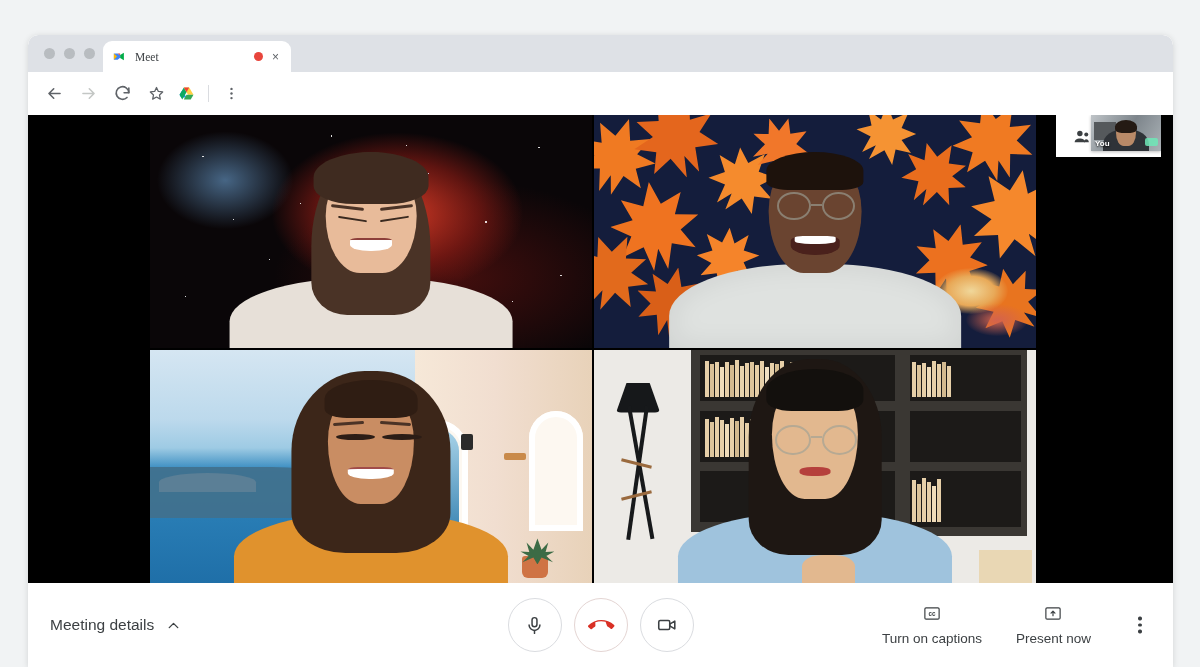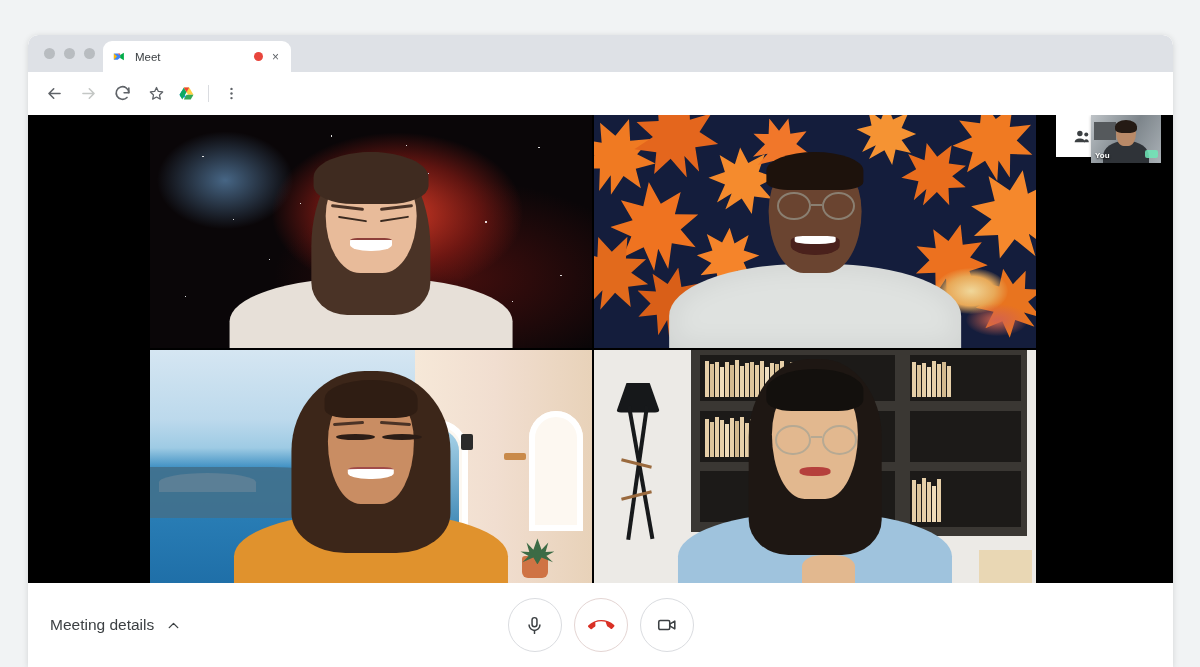--- a/index.html
+++ b/index.html
@@ -36,21 +36,21 @@
     left: 75px; top: 6px;
     width: 188px; height: 31px;
     background: #ffffff;
     border-radius: 9px 9px 0 0;
     display: flex; align-items: center;
     padding: 0 9px;
   }
   .tab-favicon { width: 15px; height: 15px; flex: 0 0 15px; position: relative; }
   .tab-title {
     font-size: 11.5px; color: #3c4043; margin-left: 8px;
-    white-space: nowrap; overflow: hidden; flex: 1;
+    white-space: nowrap; overflow: hidden; flex: 1; font-family: Liberation Serif, serif;
   }
   .rec-dot { width: 9px; height: 9px; border-radius: 50%; background: #e8453c; flex: 0 0 9px; margin-right: 9px; }
   .tab-close { font-size: 12px; color: #5f6368; line-height: 1; flex: 0 0 10px; }
 
   
   .toolbar {
     height: 43px;
     background: #ffffff;
     display: flex; align-items: center;
     padding: 0 12px;
@@ -175,21 +175,21 @@
   .tr-group {
     background: #ffffff; display: flex; align-items: center;
     box-shadow: 0 1px 3px rgba(0,0,0,.2);
   }
   .tr-btn { width: 52px; display: flex; align-items: center; justify-content: center; position: relative; color: #3c4043; }
   .tr-badge { position: absolute; top: 9px; right: 12px; font-size: 9.5px; color: #3c4043; font-weight: 400; }
   .tr-sep { width: 1px; background: #dadce0; margin: 10px 0; }
 
   .selfview {
     position: absolute; right: 12px; top: 0;
-    width: 70px; height: 48px; overflow: hidden;
+    width: 70px; height: 36px; overflow: hidden;
     background: #2b2b2b;
     box-shadow: 0 1px 3px rgba(0,0,0,.25);
   }
   .sv-bg { position: absolute; inset: 0;
     background: linear-gradient(120deg, #bfc4c8 0%, #9aa1a6 28%, #7d858b 52%, #aab1b6 100%); }
   .sv-shelf { position: absolute; left: 3px; top: 7px; width: 22px; height: 18px; background: #55595c; }
   .sv-body { position: absolute; left: 50%; transform: translateX(-50%); bottom: 0; width: 46px; height: 22px;
     background: #2f3338; border-radius: 46% 46% 0 0 / 70% 70% 0 0; }
   .sv-head { position: absolute; left: 50%; transform: translateX(-50%); top: 7px; width: 20px; height: 24px;
     background: #b98a68; border-radius: 48% 48% 44% 44% / 52% 52% 62% 62%; }
@@ -541,16 +541,43 @@
       <span class="round-btn">
         <span style="display:flex">
           <svg viewBox="0 0 24 24" width="22" height="22" fill="none" stroke="currentColor" stroke-width="1.7" stroke-linejoin="round">
             <rect x="3" y="7" width="12" height="10" rx="1.6"></rect>
             <path d="M15 11l5.5-3.2v8.4L15 13z"></path>
           </svg>
         </span>
       </span>
     </div>
 
+    <div class="right-controls">
+      <span class="labeled-btn">
+        <span style="display:flex">
+          <svg viewBox="0 0 24 24" width="22" height="18" fill="none" stroke="#3c4043" stroke-width="1.6">
+            <rect x="2.5" y="4.5" width="19" height="15" rx="1.6"></rect>
+            <text x="12" y="15.4" font-family="Liberation Sans, sans-serif" font-size="8.4" fill="#3c4043" stroke="none" text-anchor="middle" font-weight="bold">cc</text>
+          </svg>
+        </span>
+        <span class="lb-text">Turn on captions</span>
+      </span>
+
+      <span class="labeled-btn">
+        <span style="display:flex">
+          <svg viewBox="0 0 24 24" width="22" height="18" fill="none" stroke="#3c4043" stroke-width="1.6" stroke-linecap="round" stroke-linejoin="round">
+            <rect x="2.5" y="4.5" width="19" height="15" rx="1.6"></rect>
+            <path d="M12 15V9M9.4 11.6L12 9l2.6 2.6"></path>
+          </svg>
+        </span>
+        <span class="lb-text">Present now</span>
+      </span>
+
+      <span class="kebab">
+        <i class="kd"></i>
+          <i class="kd"></i>
+          <i class="kd"></i>
+      </span>
+    </div>
 
   </div>
 
 </div>
 
 </body></html>

